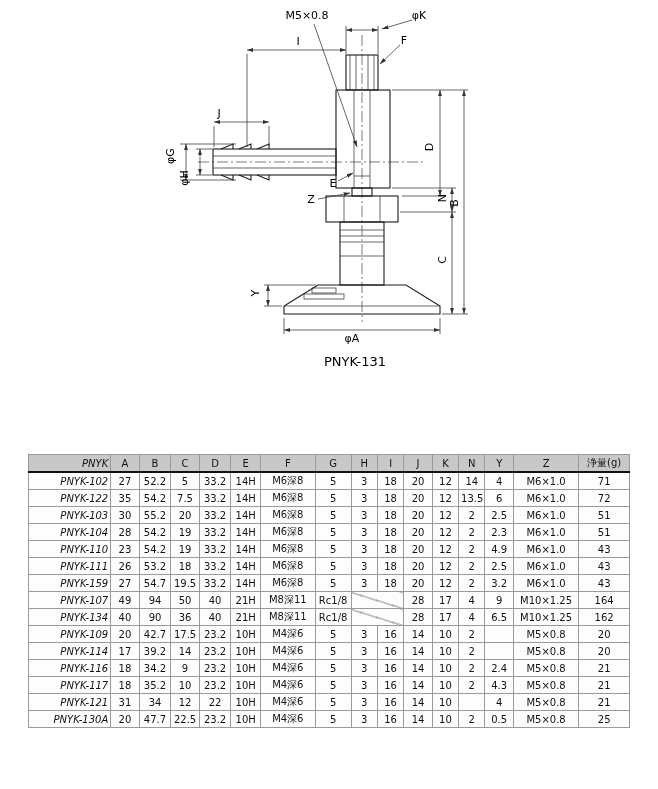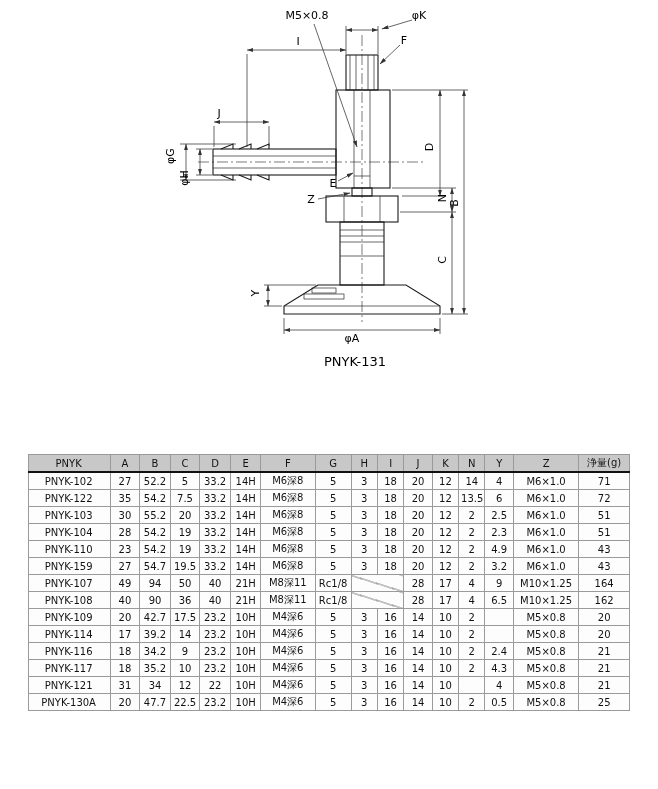--- a/index.html
+++ b/index.html
@@ -12,21 +12,21 @@
   .center{stroke:#444;stroke-width:.7;fill:none;stroke-dasharray:11 3 2 3;}
   .lbl{font:11px "DejaVu Sans",sans-serif;fill:#000;}
   .cap{font:13px "DejaVu Sans",sans-serif;fill:#000;}
   .table-wrap{margin:24px 0 0 28px;}
   table.spec{border-collapse:collapse;table-layout:fixed;width:602px;
     font:10px "DejaVu Sans",sans-serif;color:#111;border:1px solid #666;}
   table.spec th,table.spec td{border:1px solid #9a9a9a;text-align:center;
     padding:1px 2px;height:13px;white-space:nowrap;overflow:hidden;font-weight:normal;}
   table.spec thead th{background:#c8c8c8;border-bottom:2px solid #111;}
   table.spec td{background:#fdfdfd;}
-  table.spec th:first-child,table.spec td:first-child{text-align:center;padding-left:0;}
+  table.spec th:first-child,table.spec td:first-child{text-align:right;padding-left:0;font-style:italic;}
   table.spec td.diag{background:
     linear-gradient(to top right,#fdfdfd calc(50% - .5px),#888 calc(50% - .5px),
     #888 calc(50% + .5px),#fdfdfd calc(50% + .5px));}
 </style>
 </head>
 <body>
 
 <div class="drawing-wrap">
 <svg width="658" height="430" viewBox="0 0 658 430">
   <defs>
@@ -269,20 +269,38 @@
           <td>3</td>
           <td>18</td>
           <td>20</td>
           <td>12</td>
           <td>2</td>
           <td>4.9</td>
           <td>M6×1.0</td>
           <td>43</td>
         </tr>
         <tr>
+          <td>PNYK-111</td>
+          <td>26</td>
+          <td>53.2</td>
+          <td>18</td>
+          <td>33.2</td>
+          <td>14H</td>
+          <td>M6深8</td>
+          <td>5</td>
+          <td>3</td>
+          <td>18</td>
+          <td>20</td>
+          <td>12</td>
+          <td>2</td>
+          <td>2.5</td>
+          <td>M6×1.0</td>
+          <td>43</td>
+        </tr>
+        <tr>
           <td>PNYK-159</td>
           <td>27</td>
           <td>54.7</td>
           <td>19.5</td>
           <td>33.2</td>
           <td>14H</td>
           <td>M6深8</td>
           <td>5</td>
           <td>3</td>
           <td>18</td>
@@ -304,21 +322,21 @@
           <td>Rc1/8</td>
           <td colspan="2" class="diag"></td>
           <td>28</td>
           <td>17</td>
           <td>4</td>
           <td>9</td>
           <td>M10×1.25</td>
           <td>164</td>
         </tr>
         <tr>
-          <td>PNYK-108</td>
+          <td>PNYK-134</td>
           <td>40</td>
           <td>90</td>
           <td>36</td>
           <td>40</td>
           <td>21H</td>
           <td>M8深11</td>
           <td>Rc1/8</td>
           <td colspan="2" class="diag"></td>
           <td>28</td>
           <td>17</td>

